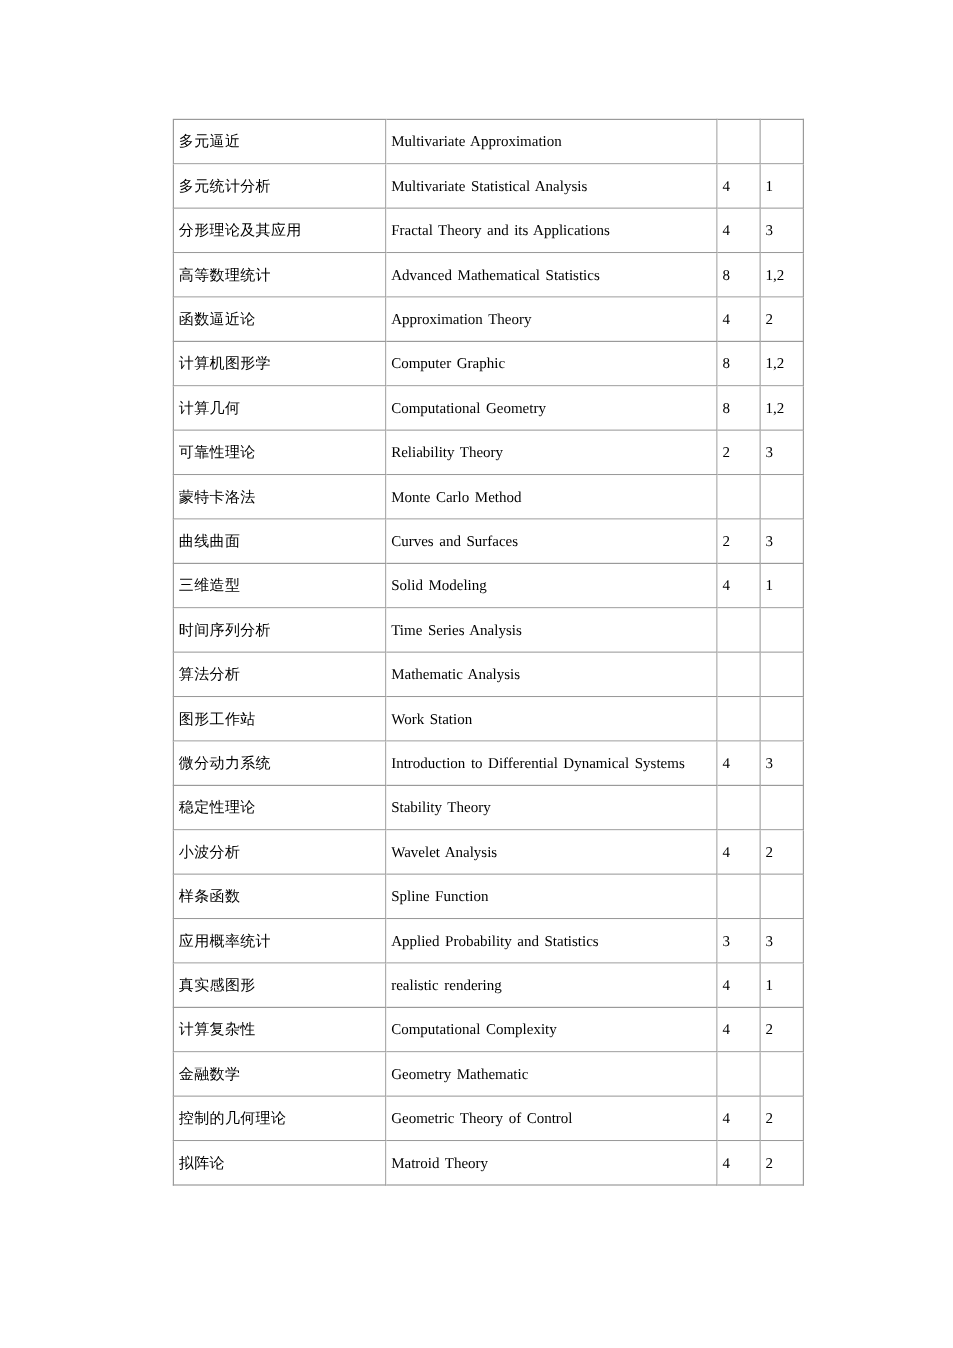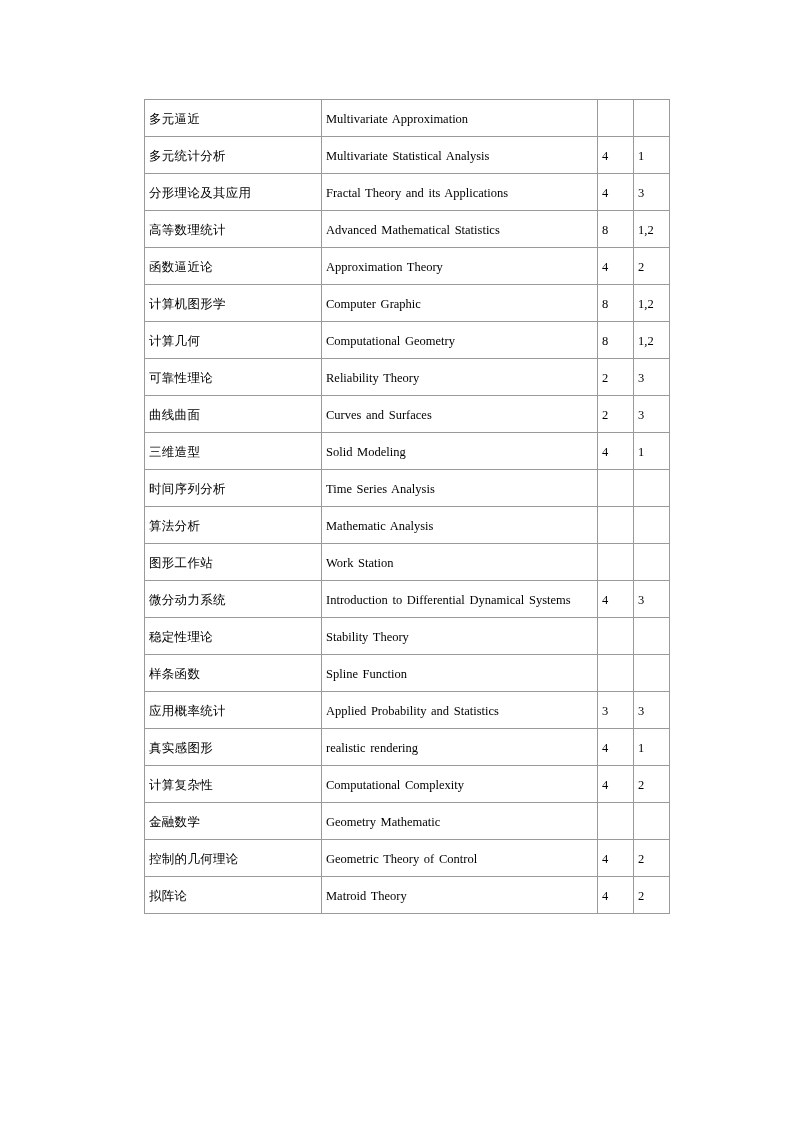--- a/index.html
+++ b/index.html
@@ -128,20 +128,26 @@
           <td class="col-cr"><span class="num-text">8</span></td>
           <td class="col-sem"><span class="num-text">1,2</span></td>
         </tr>
         <tr>
           <td class="col-cn"><span class="cn-text">可靠性理论</span></td>
           <td class="col-en"><span class="en-text">Reliability Theory</span></td>
           <td class="col-cr"><span class="num-text">2</span></td>
           <td class="col-sem"><span class="num-text">3</span></td>
         </tr>
         <tr>
+          <td class="col-cn"><span class="cn-text">蒙特卡洛法</span></td>
+          <td class="col-en"><span class="en-text">Monte Carlo Method</span></td>
+          <td class="col-cr"><span class="num-text"></span></td>
+          <td class="col-sem"><span class="num-text"></span></td>
+        </tr>
+        <tr>
           <td class="col-cn"><span class="cn-text">曲线曲面</span></td>
           <td class="col-en"><span class="en-text">Curves and Surfaces</span></td>
           <td class="col-cr"><span class="num-text">2</span></td>
           <td class="col-sem"><span class="num-text">3</span></td>
         </tr>
         <tr>
           <td class="col-cn"><span class="cn-text">三维造型</span></td>
           <td class="col-en"><span class="en-text">Solid Modeling</span></td>
           <td class="col-cr"><span class="num-text">4</span></td>
           <td class="col-sem"><span class="num-text">1</span></td>
@@ -170,20 +176,26 @@
           <td class="col-cr"><span class="num-text">4</span></td>
           <td class="col-sem"><span class="num-text">3</span></td>
         </tr>
         <tr>
           <td class="col-cn"><span class="cn-text">稳定性理论</span></td>
           <td class="col-en"><span class="en-text">Stability Theory</span></td>
           <td class="col-cr"><span class="num-text"></span></td>
           <td class="col-sem"><span class="num-text"></span></td>
         </tr>
         <tr>
+          <td class="col-cn"><span class="cn-text">小波分析</span></td>
+          <td class="col-en"><span class="en-text">Wavelet Analysis</span></td>
+          <td class="col-cr"><span class="num-text">4</span></td>
+          <td class="col-sem"><span class="num-text">2</span></td>
+        </tr>
+        <tr>
           <td class="col-cn"><span class="cn-text">样条函数</span></td>
           <td class="col-en"><span class="en-text">Spline Function</span></td>
           <td class="col-cr"><span class="num-text"></span></td>
           <td class="col-sem"><span class="num-text"></span></td>
         </tr>
         <tr>
           <td class="col-cn"><span class="cn-text">应用概率统计</span></td>
           <td class="col-en"><span class="en-text">Applied Probability and Statistics</span></td>
           <td class="col-cr"><span class="num-text">3</span></td>
           <td class="col-sem"><span class="num-text">3</span></td>

